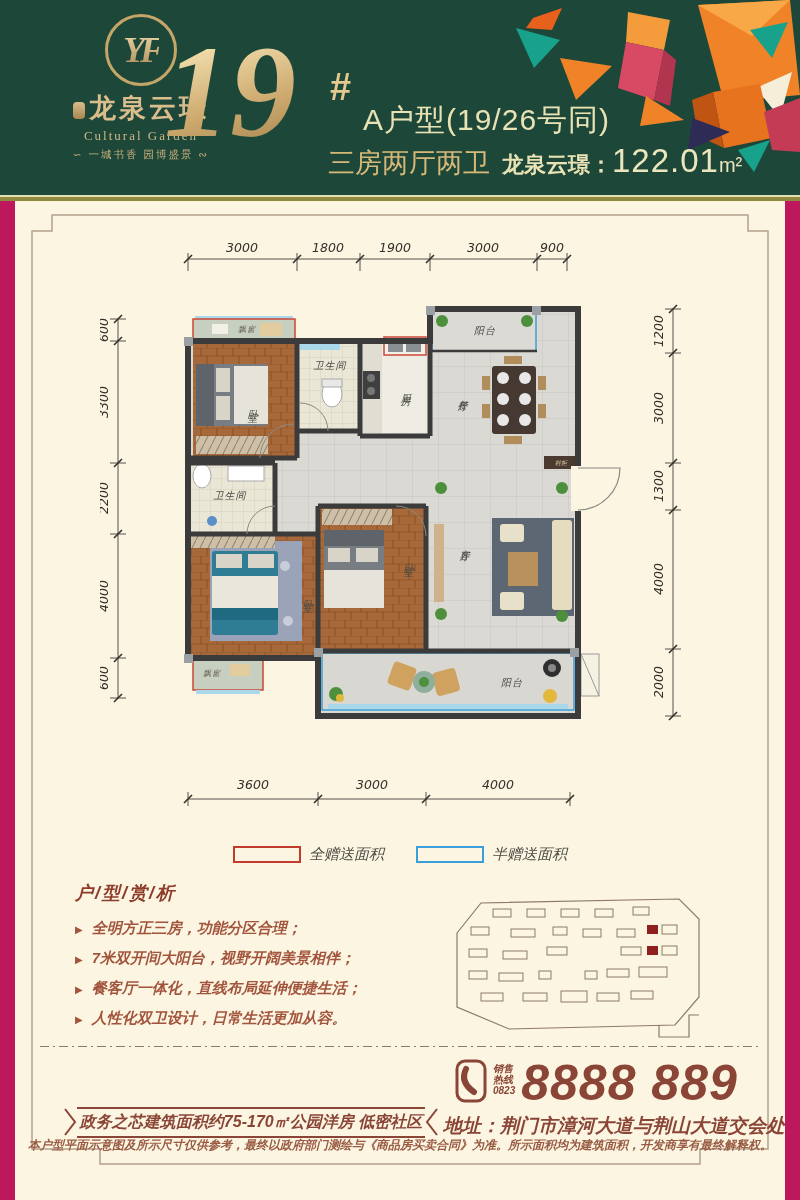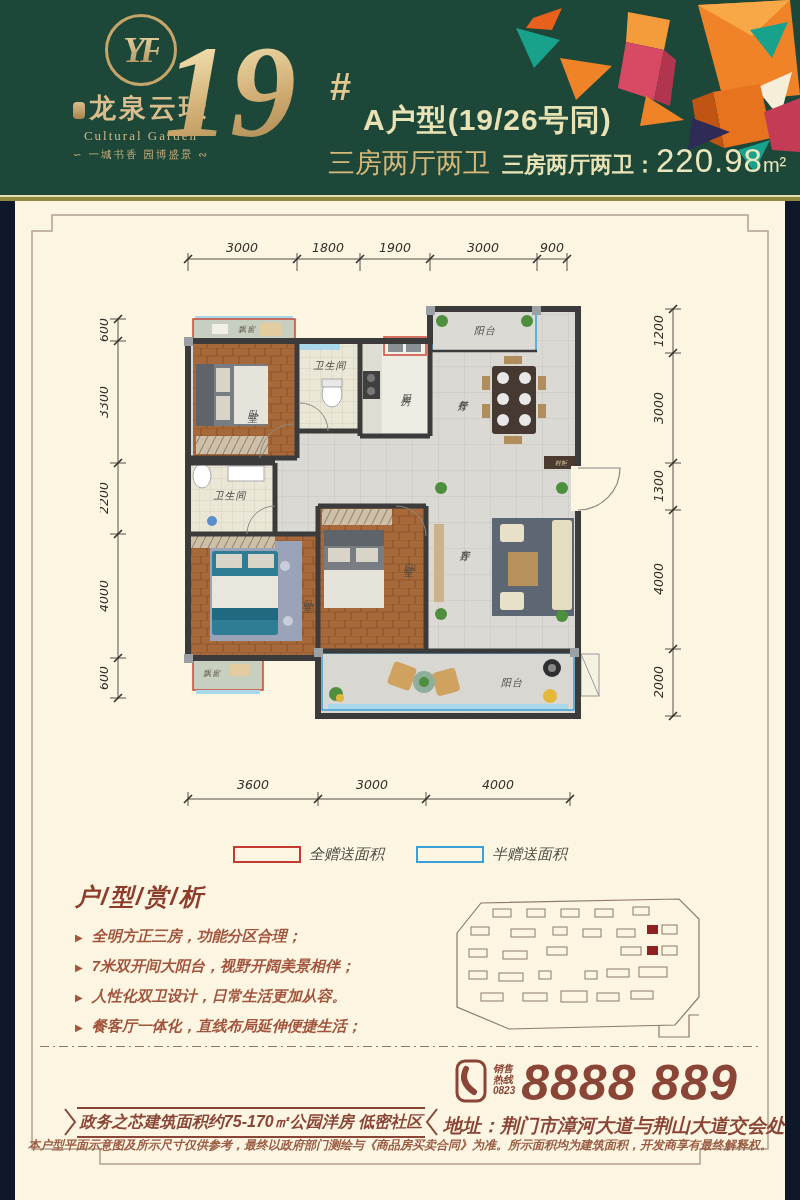--- a/index.html
+++ b/index.html
@@ -1,17 +1,17 @@
 <!DOCTYPE html>
 <html><head>
 <meta charset="utf-8">
 <style>
   html,body{margin:0;padding:0;}
   body{font-family:"Liberation Sans","DejaVu Sans",sans-serif;}
-  .page{position:relative;width:800px;height:1200px;background:#0f172a;overflow:hidden;}
+  .page{position:relative;width:800px;height:1200px;background:#be185d;overflow:hidden;}
   .abs{position:absolute;}
   
   .header{position:absolute;left:0;top:0;width:800px;height:197px;background:#1d4839;}
   .goldline{position:absolute;left:0;top:195px;width:800px;height:6px;
     background:linear-gradient(#e7e0b2 0 2px,#8f8a3f 2px 6px);}
   .logo{position:absolute;left:38px;top:14px;width:206px;text-align:center;color:#d2b683;}
   .logo-circle{width:66px;height:66px;margin:0 auto 4px;border:3px solid #c6a568;border-radius:50%;
     display:flex;align-items:center;justify-content:center;}
   .logo-mono{font-family:"Liberation Serif",serif;font-style:italic;font-weight:bold;font-size:36px;
     letter-spacing:-5px;background:linear-gradient(#f0dcab,#a98a55);-webkit-background-clip:text;
@@ -19,21 +19,21 @@
   .logo-brand{font-family:"Liberation Serif",serif;font-size:27px;font-weight:bold;color:#d9bd8c;letter-spacing:3px;}
   .logo-seal{display:inline-block;width:12px;height:17px;background:linear-gradient(#d9bd8c,#a9854e);
     border-radius:4px;margin-right:4px;vertical-align:middle;}
   .logo-en{font-family:"Liberation Serif",serif;font-size:13px;color:#cfb584;letter-spacing:2px;margin-top:2px;}
   .logo-tag{font-size:10.5px;color:#c9ad7c;letter-spacing:2px;margin-top:4px;}
   .big19{position:absolute;left:164px;top:18px;font-family:"Liberation Serif",serif;font-style:italic;
     font-weight:bold;font-size:132px;line-height:1.12;
     background:linear-gradient(165deg,#f2dfae 20%,#cda96e 60%,#9a7a45);
     -webkit-background-clip:text;background-clip:text;color:transparent;}
   .hash{position:absolute;left:330px;top:66px;font-weight:bold;font-size:38px;color:#e3c890;}
-  .unit-title{position:absolute;left:363px;top:100px;font-size:30px;font-weight:bold;color:#e9e2b4;letter-spacing:1px;}
+  .unit-title{position:absolute;left:363px;top:100px;font-size:30px;font-weight:normal;color:#e9e2b4;letter-spacing:1px;}
   .specline{position:absolute;left:328px;top:142px;display:flex;align-items:baseline;white-space:nowrap;}
   .spec-layout{font-size:27px;font-weight:normal;color:#d8b878;margin-right:12px;}
   .spec-arealabel{font-size:22px;font-weight:bold;color:#e9e2b4;}
   .spec-areaval{font-size:33px;color:#ece6bd;letter-spacing:1px;}
   .spec-areaunit{font-size:20px;color:#ece6bd;}
   
   .content{position:absolute;left:15px;top:201px;width:770px;height:1104px;background:#fbf5e2;font-style:italic;}
   .frame-svg{position:absolute;left:0;top:0;}
   
   .plan{position:absolute;left:85px;top:35px;width:600px;height:580px;}
@@ -44,21 +44,21 @@
   .shoelab{font-size:6px;color:#d9c9a2;letter-spacing:0;}
   
   .legend{position:absolute;left:0;top:644px;width:770px;display:flex;justify-content:center;
     align-items:center;gap:32px;}
   .legend-item{display:flex;align-items:center;gap:8px;font-size:15px;color:#4c4c44;}
   .lg-box{width:64px;height:13px;background:#fbf5e2;}
   .lg-red{border:2px solid #c23b2e;}
   .lg-blue{border:2px solid #3a9fd8;}
   
   .analysis{position:absolute;left:60px;top:680px;width:360px;}
-  .an-title{font-size:24px;font-weight:bold;color:#8e3b2a;letter-spacing:2px;}
+  .an-title{font-size:18px;font-weight:bold;color:#8e3b2a;letter-spacing:2px;}
   .an-list{list-style:none;margin:14px 0 0;padding:0;}
   .an-list li{font-size:15px;font-weight:bold;color:#a2543c;margin-bottom:11px;white-space:nowrap;}
   .an-list li .tri{font-size:10px;margin-right:9px;color:#a2543c;}
   
   .siteplan{position:absolute;left:420px;top:688px;}
   
   .divider{position:absolute;left:25px;top:845px;width:720px;height:1px;
     background:repeating-linear-gradient(90deg,#8a7a66 0 9px,transparent 9px 13px,#8a7a66 13px 15px,transparent 15px 19px);}
   
   .slogan{position:absolute;left:52px;top:860px;font-family:"Liberation Serif",serif;font-size:34px;
@@ -106,22 +106,22 @@
       <div class="logo-brand"><span class="logo-seal"></span><span>龙泉云璟</span></div>
       <div class="logo-en">Cultural Garden</div>
       <div class="logo-tag">∽ 一城书香  园博盛景 ∾</div>
     </div>
 
     <div class="big19">19</div>
     <div class="hash">#</div>
     <div class="unit-title">A户型(19/26号同)</div>
     <div class="specline">
       <span class="spec-layout">三房两厅两卫</span>
-      <span class="spec-arealabel">三房两厅两卫：</span>
-      <span class="spec-areaval">220.98</span>
+      <span class="spec-arealabel">龙泉云璟：</span>
+      <span class="spec-areaval">122.01</span>
       <sup class="spec-areaunit">m²</sup>
     </div>
   </div>
   <div class="goldline"></div>
 
   <div class="content">
 
     <svg class="frame-svg" width="770" height="982" viewBox="0 0 770 982">
       <path d="M 37 14 H 733 V 30 H 753 V 948 H 685 V 963 H 85 V 948 H 17 V 30 H 37 Z" fill="none" stroke="#b3a18c" stroke-width="1.5"></path>
     </svg>
@@ -339,22 +339,22 @@
         <span class="lg-box lg-blue"></span>
         <span>半赠送面积</span>
       </div>
     </div>
 
     <div class="analysis">
       <div class="an-title">户/型/赏/析</div>
       <ul class="an-list">
         <li><span class="tri">▶</span><span>全明方正三房，功能分区合理；</span></li>
         <li><span class="tri">▶</span><span>7米双开间大阳台，视野开阔美景相伴；</span></li>
+        <li><span class="tri">▶</span><span>餐客厅一体化，直线布局延伸便捷生活；</span></li>
         <li><span class="tri">▶</span><span>人性化双卫设计，日常生活更加从容。</span></li>
-        <li><span class="tri">▶</span><span>餐客厅一体化，直线布局延伸便捷生活；</span></li>
       </ul>
     </div>
 
     <div class="siteplan">
       <svg width="345" height="152" viewBox="0 0 345 152">
         <polygon points="22,44 46,14 244,10 264,30 264,108 240,136 74,140 22,118" fill="none" stroke="#8d7b64" stroke-width="1.2"></polygon>
         <path d="M224 136 V 148 H 254 V 126 H 264" fill="none" stroke="#8d7b64" stroke-width="1.2"></path>
         <g fill="none" stroke="#8d7b64" stroke-width="1">
           <rect x="58" y="20" width="18" height="8"></rect>
             <rect x="92" y="20" width="18" height="8"></rect>

